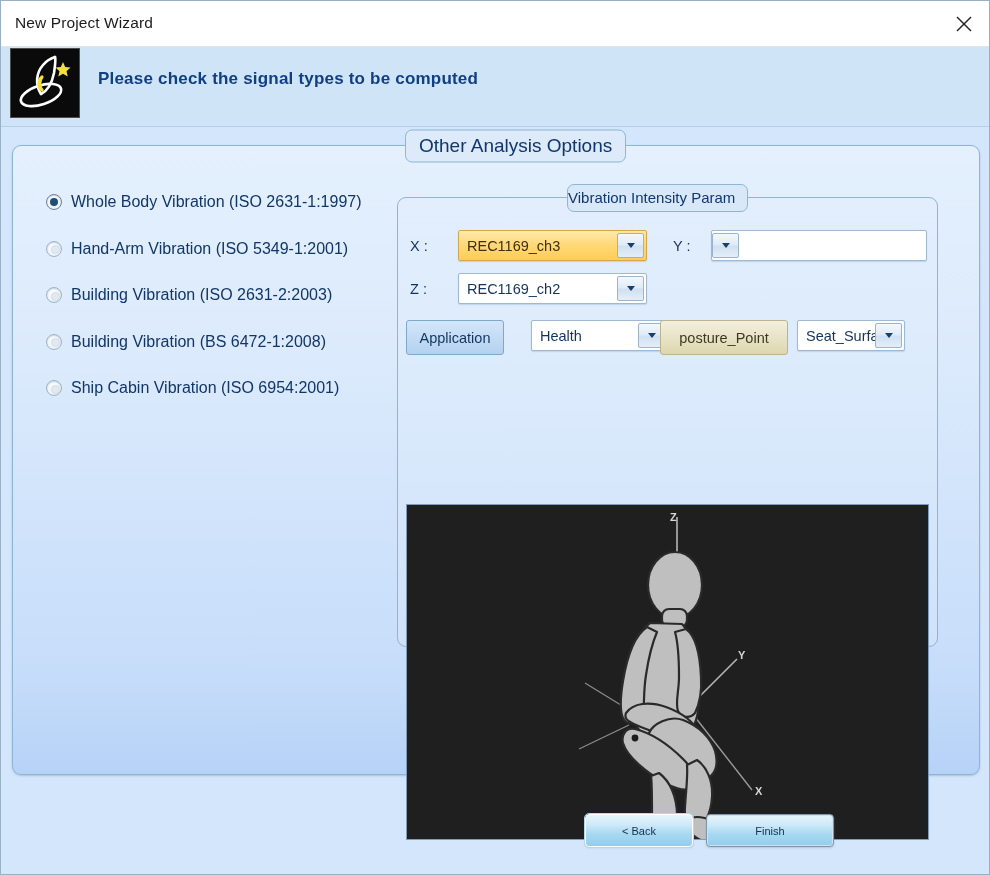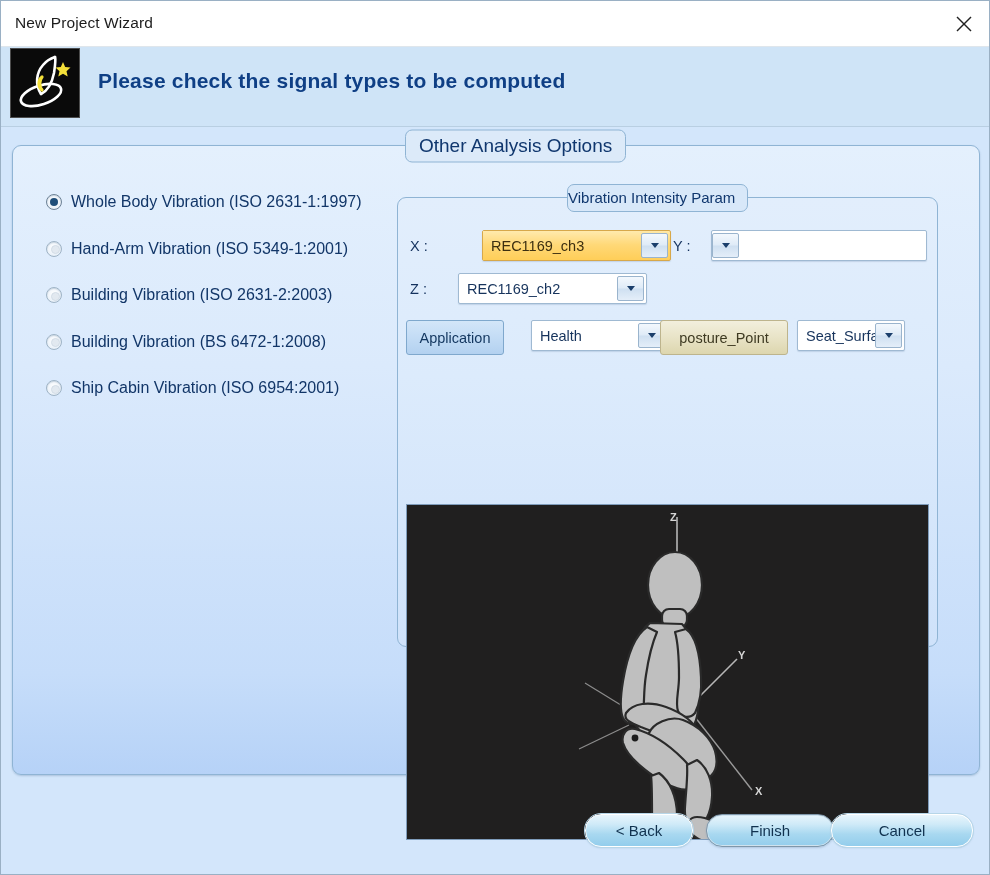--- a/index.html
+++ b/index.html
@@ -49,21 +49,21 @@
     border-bottom: 1px solid #b9cfe2;
   }
   #wizard-icon {
     position: absolute; left: 9px; top: 1px;
     width: 70px; height: 70px;
     background: #050505;
     border: 1px solid #4d4d4d;
   }
   #header-title {
     position: absolute; left: 97px; top: 22px;
-    font-size: 21px; font-weight: bold;
+    font-size: 17px; font-weight: bold;
     color: #0f3f85;
     letter-spacing: .2px;
     white-space: nowrap;
   }
 
   
   #body-bg {
     position: absolute; left: 0; top: 126px;
     width: 990px; height: 749px;
     background: #d3e6fb;
@@ -182,21 +182,20 @@
     display: block;
     width: 0; height: 0;
     border-left: 4px solid transparent;
     border-right: 4px solid transparent;
     border-top: 5px solid #1b3f6b;
   }
   
   .combo.highlight {
     border-color: #d7a84a;
     background: linear-gradient(180deg, #ffe9a8 0%, #ffd873 45%, #ffcf5c 100%);
-    margin-left: 24px;
   }
   .combo.highlight .combo-value {
     color: #3d2f10;
     background: linear-gradient(180deg, #ffeaad 0%, #ffd877 48%, #ffce58 100%);
   }
 
   
   .flat-btn {
     position: absolute;
     height: 35px;
@@ -224,23 +223,23 @@
     background: #201f1f;
     border: 1px solid #7f9cbb;
     overflow: hidden;
   }
   #preview svg { display: block; }
 
   
   .wiz-btn {
     position: absolute;
     height: 33px;
-    border-radius: 16px;
+    border-radius: 4px;
     display: flex; align-items: center; justify-content: center;
-    font-size: 15px; color: #11324f;
+    font-size: 11px; color: #11324f;
     background: linear-gradient(180deg, #e8f5fc 0%, #cfeaf8 30%, #a8d8f0 62%, #93cdec 100%);
     border: 1px solid #ffffff;
     outline: 1px solid #b7d6e8;
     box-shadow: 0 1px 2px rgba(120,150,180,.35);
     white-space: nowrap;
   }
   .wiz-btn.default {
     border: 1px solid #7f97aa;
     outline: none;
     box-shadow: 0 0 0 1px #cfe2ee inset, 0 1px 2px rgba(120,150,180,.4);
@@ -420,15 +419,14 @@
           </g>
 
           <circle cx="228" cy="233" r="3.4" fill="#1c1c1c"></circle>
         </svg>
       </div>
     </div>
   </div>
 
   <div class="wiz-btn" style="left:584px; top:813px; width:108px;">&lt; Back</div>
   <div class="wiz-btn default" style="left:705px; top:813px; width:128px;">Finish</div>
-  <div class="wiz-btn" style="left:830px; top:813px; width:142px;">Cancel</div>
 
 </div>
 
 </body></html>

